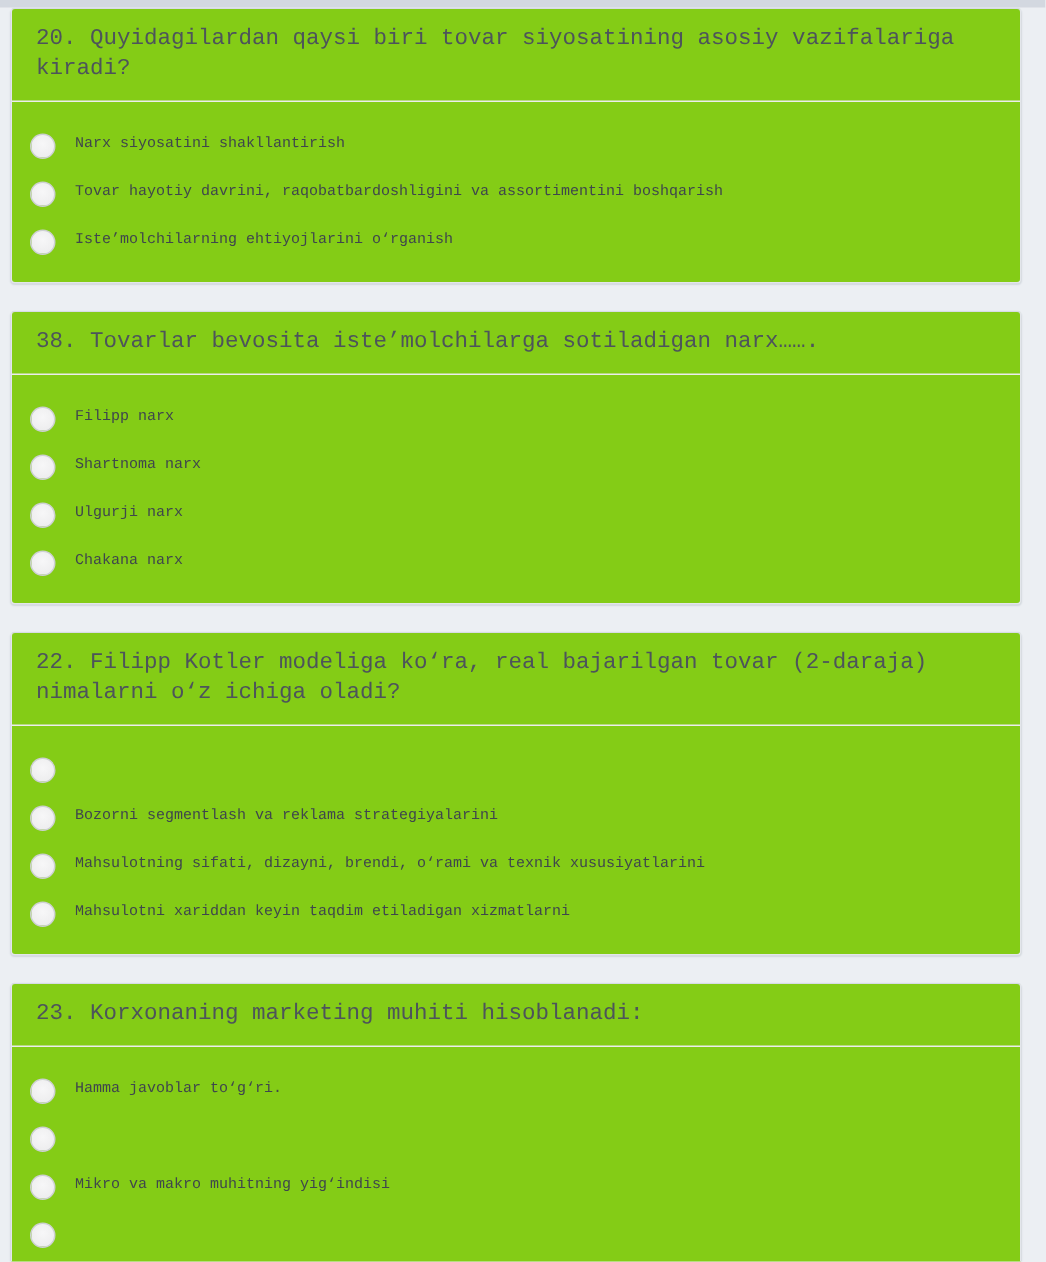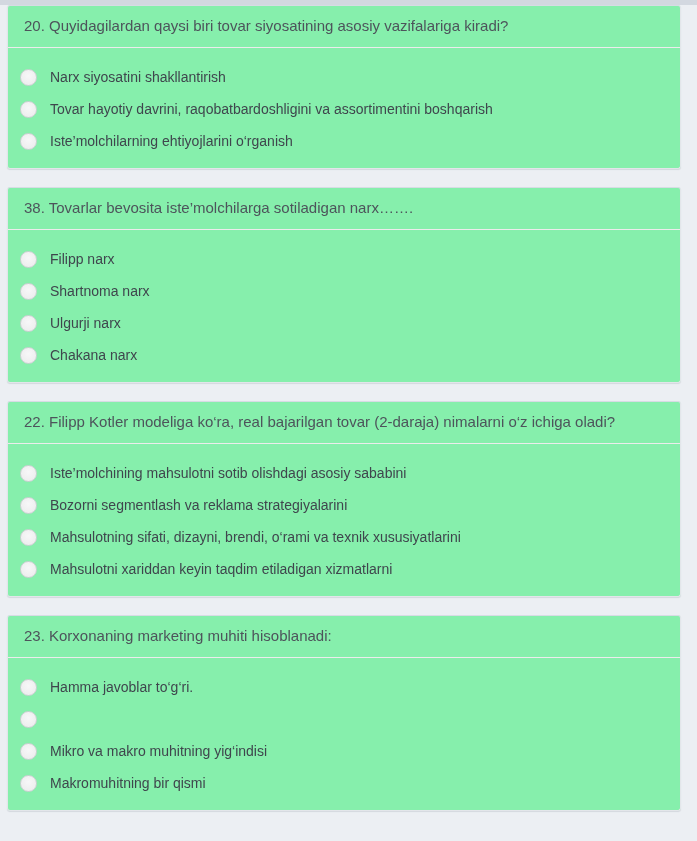--- a/index.html
+++ b/index.html
@@ -10,26 +10,27 @@
     overflow: hidden;
   }
   .top-strip {
     height: 5px;
     background: #d3d8e0;
   }
   .page {
     padding: 0 16px 0 7px;
   }
   .card {
-    background: #86efac;
+    background: #84cc16;
     border: 1px solid #e3e6ea;
     border-top-color: #d7dce4;
     border-radius: 3px;
     box-shadow: 0 1px 1px rgba(100,110,130,0.18);
     margin-bottom: 18px;
+    font-family: Liberation Mono, monospace;
   }
   .card-header {
     padding: 10px 16px 11px 16px;
     border-bottom: 1px solid #ececec;
   }
   .question-title {
     font-size: 15px;
     line-height: 20px;
     color: #4d545b;
     font-weight: normal;
@@ -46,21 +47,21 @@
   .radio {
     flex: 0 0 auto;
     width: 17px;
     height: 17px;
     border-radius: 50%;
     border: 1px solid #cdd0d3;
     background: radial-gradient(circle at 50% 40%, #f7f7f8 0%, #ededee 80%);
     margin-right: 13px;
   }
   .option-label {
-    font-size: 14px;
+    font-size: 10px;
     line-height: 18px;
     color: #3f464d;
   }
 </style>
 </head>
 <body>
 
 <div class="top-strip"></div>
 
 <div class="page">
@@ -109,21 +110,20 @@
     </div>
   </section>
 
   <section class="card">
     <div class="card-header">
       <h2 class="question-title">22. Filipp Kotler modeliga ko‘ra, real bajarilgan tovar (2-daraja) nimalarni o‘z ichiga oladi?</h2>
     </div>
     <div class="card-body">
       <label class="option">
         <span class="radio"></span>
-        <span class="option-label">Iste’molchining mahsulotni sotib olishdagi asosiy sababini</span>
       </label>
       <label class="option">
         <span class="radio"></span>
         <span class="option-label">Bozorni segmentlash va reklama strategiyalarini</span>
       </label>
       <label class="option">
         <span class="radio"></span>
         <span class="option-label">Mahsulotning sifati, dizayni, brendi, o‘rami va texnik xususiyatlarini</span>
       </label>
       <label class="option">
@@ -144,18 +144,17 @@
       </label>
       <label class="option">
         <span class="radio"></span>
       </label>
       <label class="option">
         <span class="radio"></span>
         <span class="option-label">Mikro va makro muhitning yig‘indisi</span>
       </label>
       <label class="option">
         <span class="radio"></span>
-        <span class="option-label">Makromuhitning bir qismi</span>
       </label>
     </div>
   </section>
 
 </div>
 
 </body></html>

